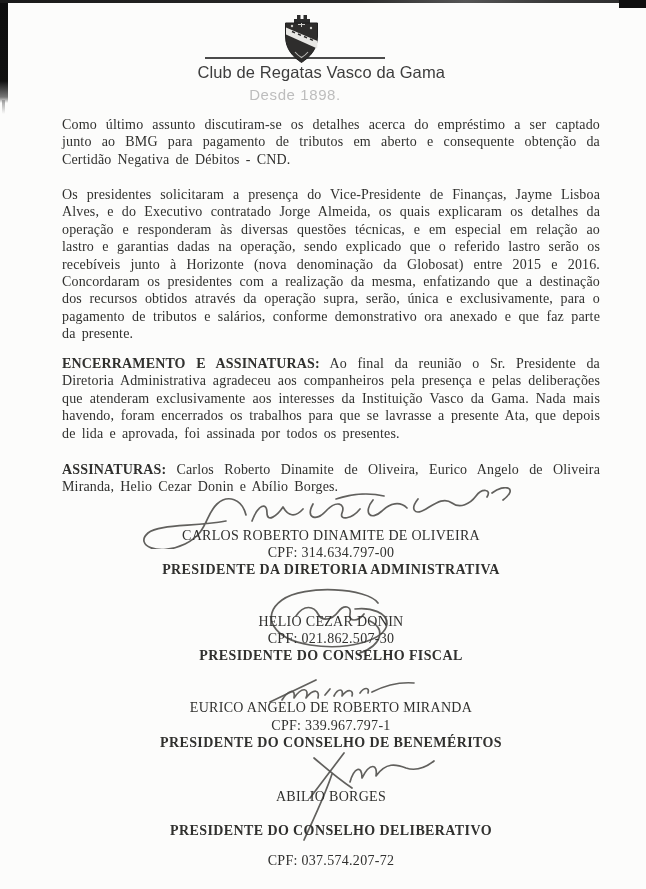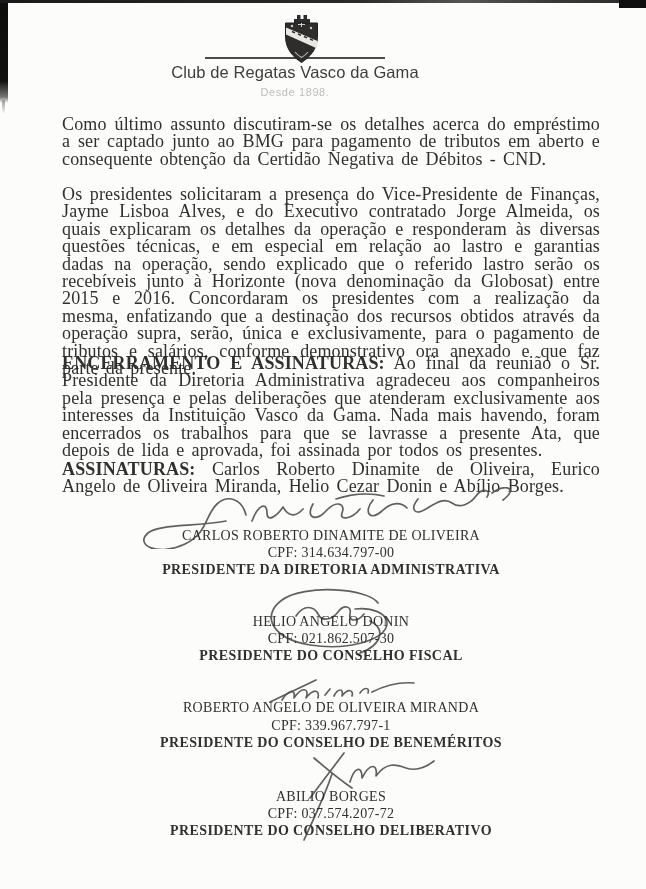--- a/index.html
+++ b/index.html
@@ -11,30 +11,30 @@
   }
   
   .edge-top { position:absolute; left:0; top:0; width:646px; height:3px; background:linear-gradient(90deg,#1a1a1a 0%,#2a2a2a 55%,#555 72%,#3a3a3a 85%,#2a2a2a 100%); }
   .edge-top-right { position:absolute; right:0; top:0; width:27px; height:8px; background:#0f0f0f; }
   .edge-left { position:absolute; left:0; top:3px; width:8px; height:100px; background:linear-gradient(180deg,#0d0d0d 0%,#111 78%,#777 94%, rgba(150,150,150,0) 100%); }
   .edge-left-fade { position:absolute; left:2px; top:100px; width:3px; height:14px; background:linear-gradient(180deg,#9a9a9a, rgba(180,180,180,0)); }
 
   
   .crest { position:absolute; left:278px; top:12px; width:47px; height:52px; }
   .divider { position:absolute; left:205px; top:57px; width:180px; height:1.6px; background:#4b4b4b; }
-  .club-name { position:absolute; left:145px; top:63px; width:300px; text-align:center;
+  .club-name { position:absolute; left:145px; top:63px; width:300px; text-align:right;
     font-family:"Liberation Sans", sans-serif; font-size:16.5px; font-weight:normal;
     color:var(--header_ink,#3d3d3d); letter-spacing:0.1px; }
   .club-since { position:absolute; left:145px; top:86px; width:300px; text-align:center;
-    font-family:"Liberation Sans", sans-serif; font-size:11px;
+    font-family:"Liberation Sans", sans-serif; font-size:15px;
     color:var(--muted,#bdbdbd); letter-spacing:0.6px; }
 
   
   .par { position:absolute; left:62px; width:538px; text-align:justify;
-    font-family:"Liberation Serif", serif; font-size:18px; line-height:17.4px;
+    font-family:"Liberation Serif", serif; font-size:14px; line-height:17.4px;
     color:var(--ink,#30302e); word-spacing:2.5px; letter-spacing:0.15px; }
   .par strong { font-weight:bold; }
   .p1 { top:116px; }
   .p2 { top:186px; }
   .p3 { top:355px; }
   .p4 { top:461px; }
 
   
   .sigline { position:absolute; left:62px; width:538px; text-align:center;
     font-family:"Liberation Serif", serif; font-size:14px;
@@ -93,36 +93,36 @@
   </svg>
   <div class="sigline" style="top:528px;">CARLOS ROBERTO DINAMITE DE OLIVEIRA</div>
   <div class="sigline" style="top:545px;">CPF: 314.634.797-00</div>
   <div class="sigline sigtitle" style="top:562px;text-align:center;">PRESIDENTE DA DIRETORIA ADMINISTRATIVA</div>
 
   <svg class="scrawl" style="left:252px; top:583px;" width="160" height="76" viewBox="0 0 160 76">
     <path d="M126,20 C116,5 52,1 30,17 C8,33 21,56 58,62 C96,68 133,57 135,41 C136,30 119,24 103,26"></path>
     <path d="M44,33 c8,-12 18,-10 22,-2 c4,8 14,6 20,-2 c6,-8 14,-6 12,2 c-2,8 8,8 14,0"></path>
     <path d="M118,38 C134,46 130,62 108,70"></path>
   </svg>
-  <div class="sigline" style="top:614px;">HELIO ANGELO DONIN</div>
+  <div class="sigline" style="top:614px;">HELIO CEZAR DONIN</div>
   <div class="sigline" style="top:631px;">CPF: 021.862.507-30</div>
   <div class="sigline sigtitle" style="top:648px;">PRESIDENTE DO CONSELHO FISCAL</div>
 
   <svg class="scrawl" style="left:268px; top:676px;" width="150" height="28" viewBox="0 0 150 28">
     <path d="M2,26 L48,4"></path>
     <path d="M14,24 c6,-10 14,-12 12,-2 c8,-12 16,-10 12,0 c8,-10 14,-8 12,0 m7,-3 l5,-6 m4,7 c4,-8 10,-8 8,0 c6,-8 12,-6 10,0 m8,-3 c4,-6 10,-6 8,0"></path>
     <path d="M104,16 C118,9 134,6 146,7"></path>
   </svg>
-  <div class="sigline" style="top:700px;">ROBERTO ANGELO DE OLIVEIRA MIRANDA</div>
+  <div class="sigline" style="top:700px;">EURICO ANGELO DE ROBERTO MIRANDA</div>
   <div class="sigline" style="top:718px;">CPF: 339.967.797-1</div>
   <div class="sigline sigtitle" style="top:735px;">PRESIDENTE DO CONSELHO DE BENEMÉRITOS</div>
 
   <svg class="scrawl" style="left:286px; top:748px;" width="170" height="95" viewBox="0 0 170 95">
     <path d="M58,5 L24,50"></path>
     <path d="M28,10 C42,22 54,32 66,40"></path>
     <path d="M64,34 c4,-14 12,-18 12,-4 c8,-16 16,-14 14,-2 c10,-14 20,-12 30,-8 c9,3 19,0 28,-7"></path>
     <path d="M46,26 C38,50 26,74 18,92"></path>
   </svg>
   <div class="sigline" style="top:789px;">ABILIO BORGES</div>
-  <div class="sigline" style="top:806px;">CPF: 037.574.207-72</div>
+  <div class="sigline" style="top:853px;">CPF: 037.574.207-72</div>
   <div class="sigline sigtitle" style="top:823px;">PRESIDENTE DO CONSELHO DELIBERATIVO</div>
 
 </div>
 
 </body></html>

